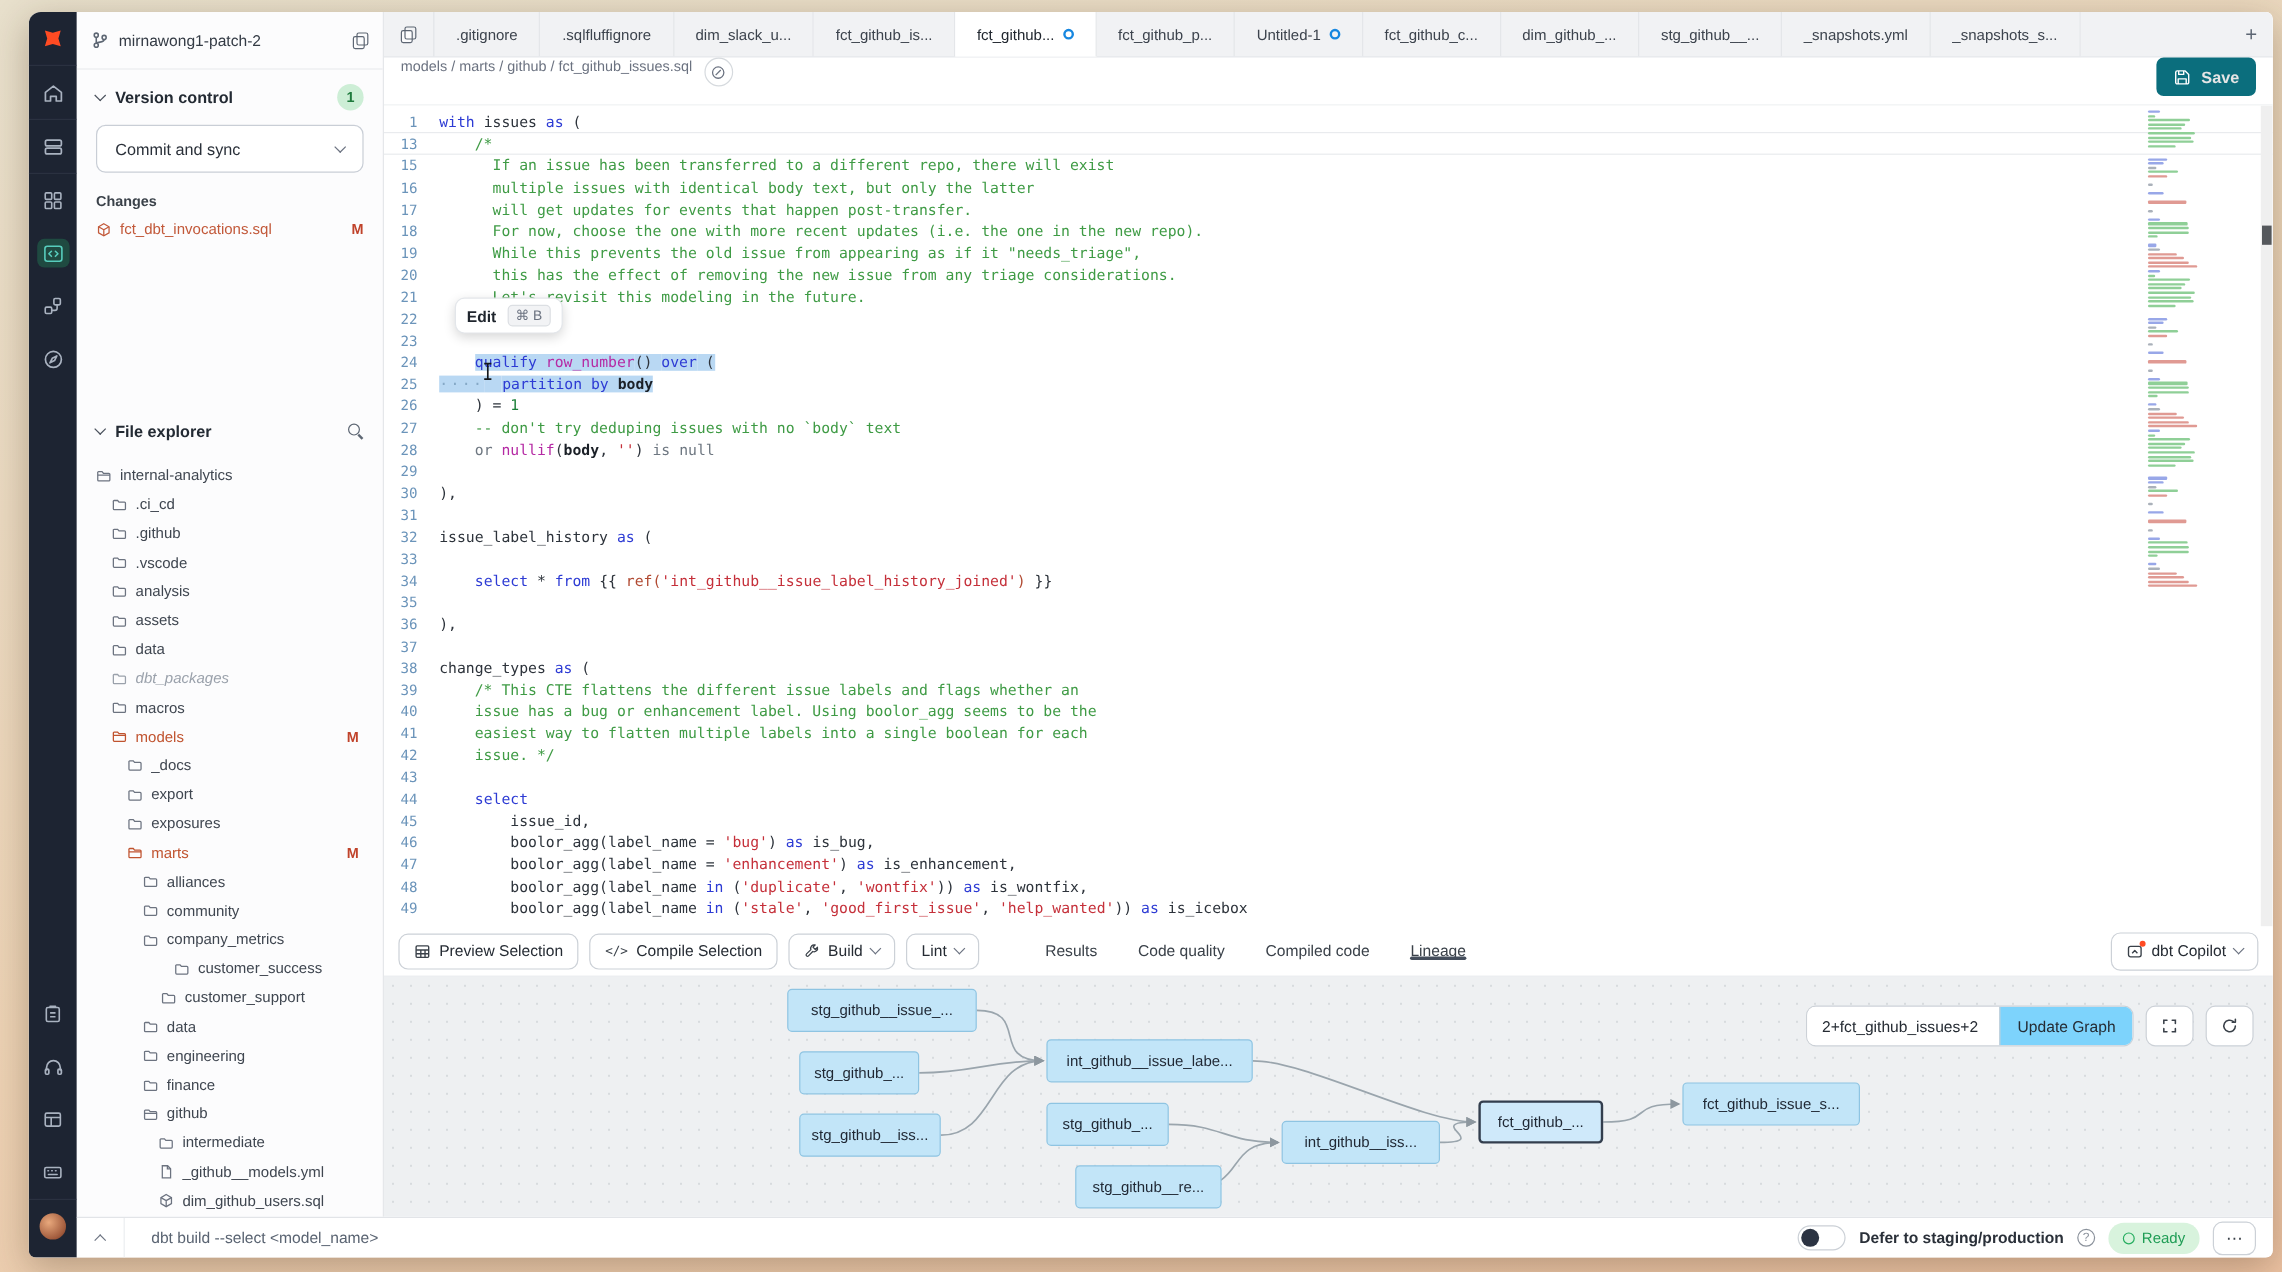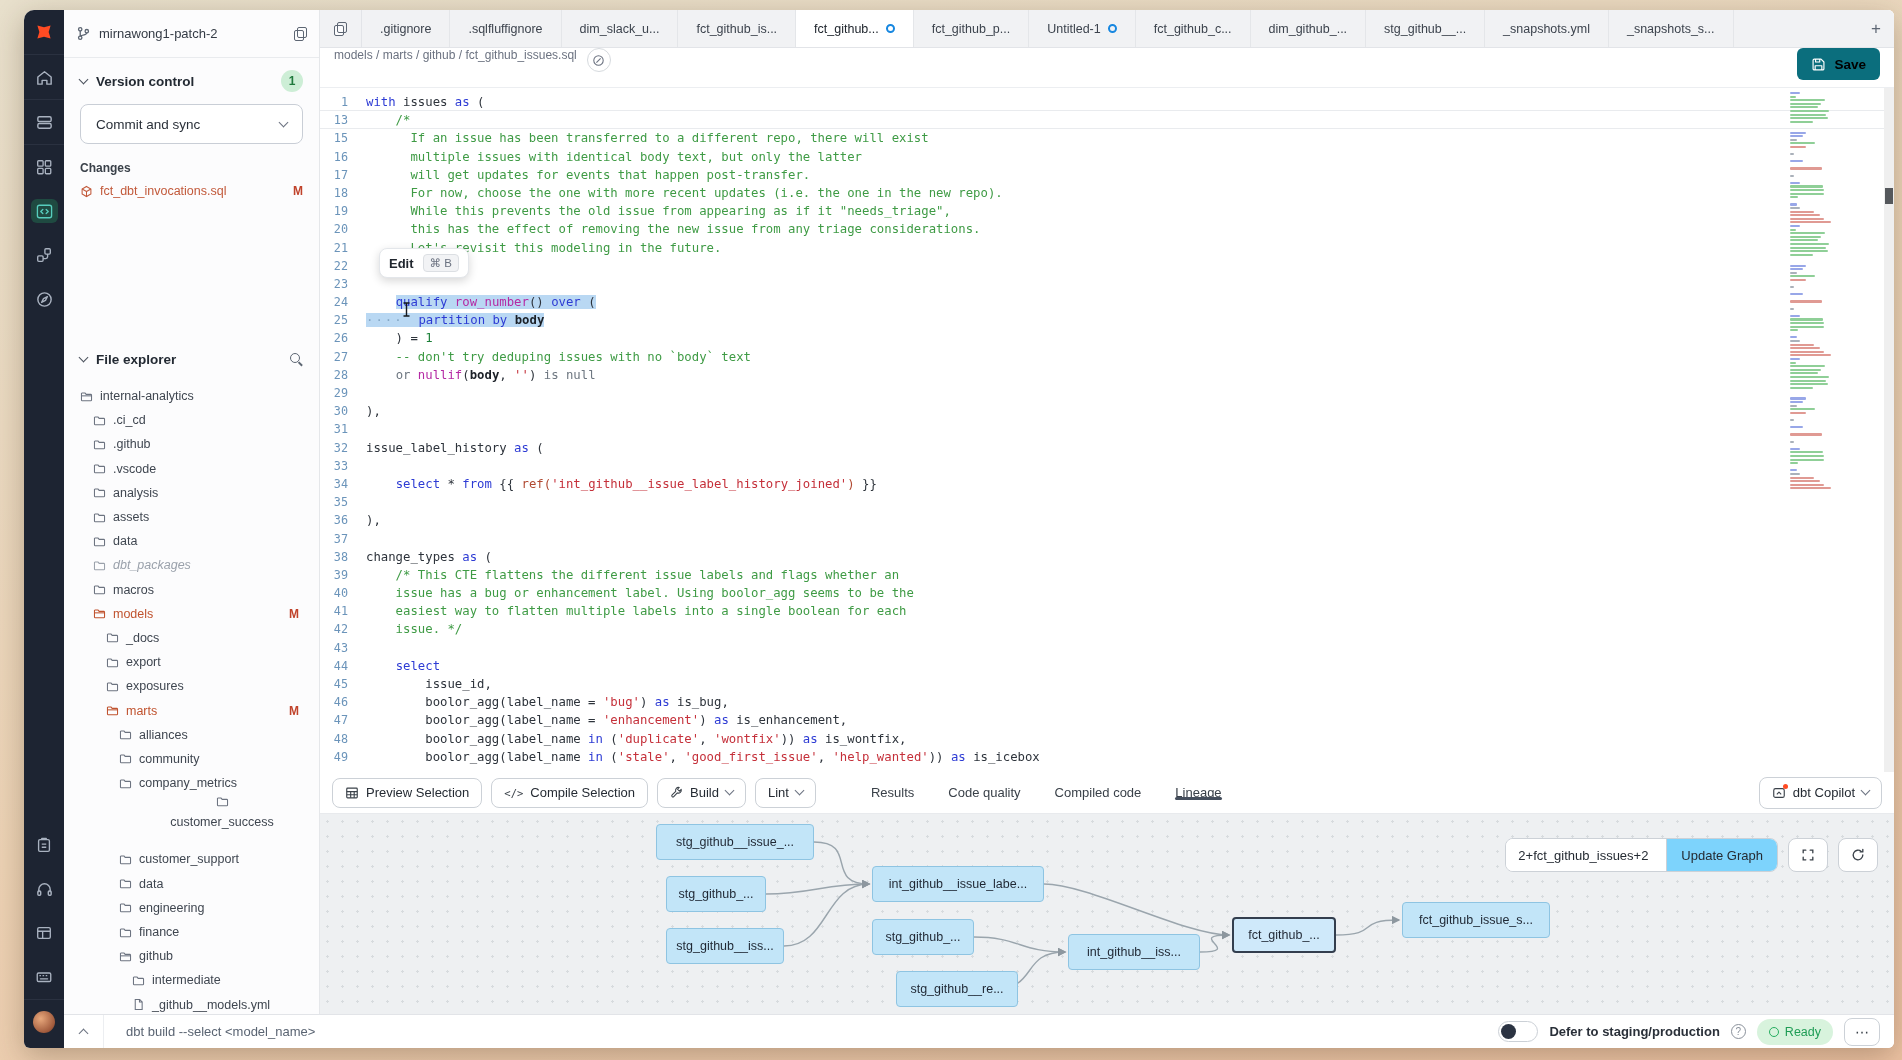--- a/index.html
+++ b/index.html
@@ -39,21 +39,21 @@
 .tabbar{height:38px;flex:0 0 38px;background:#f1f2f4;border-bottom:1px solid #e2e4e8;display:flex;align-items:stretch}
 .tabicon{width:42px;border-right:1px solid #e2e4e8;display:flex;align-items:center;justify-content:center;color:#5d6673}
 #tabs{display:flex;min-width:0;overflow:hidden}
 .tab{padding:0 18px;display:flex;align-items:center;gap:7px;font-size:12.5px;color:#3c434d;border-right:1px solid #e4e6e9;white-space:nowrap}
 .tab.active{background:#fff;color:#20262e;border-bottom:1px solid #fff;margin-bottom:-1px}
 .udot{width:9px;height:9px;border-radius:50%;border:2.5px solid #1787e0}
 .newtab{margin-left:auto;width:36px;display:flex;align-items:center;justify-content:center;font-size:17px;color:#5d6673}
 .crumbbar{height:40px;flex:0 0 40px;background:#fff;border-bottom:1px solid #eceef1;display:flex;padding:0 14px;gap:10px}
 .crumb{font-size:12px;color:#6b7280}
 .crumbicon{width:24px;height:24px;border-radius:50%;border:1px solid #d6dade;color:#6b7280;display:flex;align-items:center;justify-content:center}
-.save{margin-left:auto;height:32px;padding:0 14px;background:#0b6e7d;border:none;border-radius:6px;color:#000000;font-size:13.5px;font-weight:700;display:flex;align-items:center;gap:8px;font-family:inherit}
+.save{margin-left:auto;height:32px;padding:0 14px;background:#0b6e7d;border:none;border-radius:6px;color:#e5e5e5;font-size:13.5px;font-weight:700;display:flex;align-items:center;gap:8px;font-family:inherit}
 
 .editor{flex:1;min-height:0;position:relative;background:#fff;padding-top:5px;overflow:hidden}
 .cl{display:flex;height:18.2px;line-height:18.2px;font-family:"DejaVu Sans Mono",monospace;font-size:12.3px}
 .cl.fold{border-bottom:1px solid #e9ebee}
 .ln{flex:0 0 46px;text-align:right;padding-right:18px;color:#6b94ba;font-size:11.8px;font-family:"DejaVu Sans Mono",monospace}
 .ct{white-space:pre;color:#2d333b}
 .tk-k{color:#2d3bd4}.tk-c{color:#3f9b45}.tk-t{color:#2d333b}.tk-b{color:#1b2027;font-weight:700}
 .tk-f{color:#b52aa4}.tk-s2{color:#c5303a}.tk-r{color:#b14a32}.tk-o{color:#6e7781}.tk-n2{color:#1a7f37}
 .tk-w{color:#85a8c6;letter-spacing:2px}
 .sel{background:#b9d8f3}
@@ -370,29 +370,29 @@
                 <span>community</span>
               </div>
               <div class="trow" style="padding-left: 55px;">
                 <span class="ticn">
                   <svg width="13" height="13" viewBox="0 0 16 16" fill="none" stroke="currentColor" stroke-width="1.3">
                     <path d="M1.8 5.2v7a1 1 0 0 0 1 1h10.4a1 1 0 0 0 1-1V6.4a1 1 0 0 0-1-1H7.6L6.2 3.8H2.8a1 1 0 0 0-1 1.4z"></path>
                   </svg>
                 </span>
                 <span>company_metrics</span>
               </div>
-              <div class="trow" style="padding-left: 81px; flex-direction: column;">
+              <div class="trow" style="padding-left: 81px;">
                 <span class="ticn">
                   <svg width="13" height="13" viewBox="0 0 16 16" fill="none" stroke="currentColor" stroke-width="1.3">
                     <path d="M1.8 5.2v7a1 1 0 0 0 1 1h10.4a1 1 0 0 0 1-1V6.4a1 1 0 0 0-1-1H7.6L6.2 3.8H2.8a1 1 0 0 0-1 1.4z"></path>
                   </svg>
                 </span>
                 <span>customer_success</span>
               </div>
-              <div class="trow" style="padding-left: 55px; margin-top: 28px;">
+              <div class="trow" style="padding-left: 70px;">
                 <span class="ticn">
                   <svg width="13" height="13" viewBox="0 0 16 16" fill="none" stroke="currentColor" stroke-width="1.3">
                     <path d="M1.8 5.2v7a1 1 0 0 0 1 1h10.4a1 1 0 0 0 1-1V6.4a1 1 0 0 0-1-1H7.6L6.2 3.8H2.8a1 1 0 0 0-1 1.4z"></path>
                   </svg>
                 </span>
                 <span>customer_support</span>
               </div>
               <div class="trow" style="padding-left: 55px;">
                 <span class="ticn">
                   <svg width="13" height="13" viewBox="0 0 16 16" fill="none" stroke="currentColor" stroke-width="1.3">

